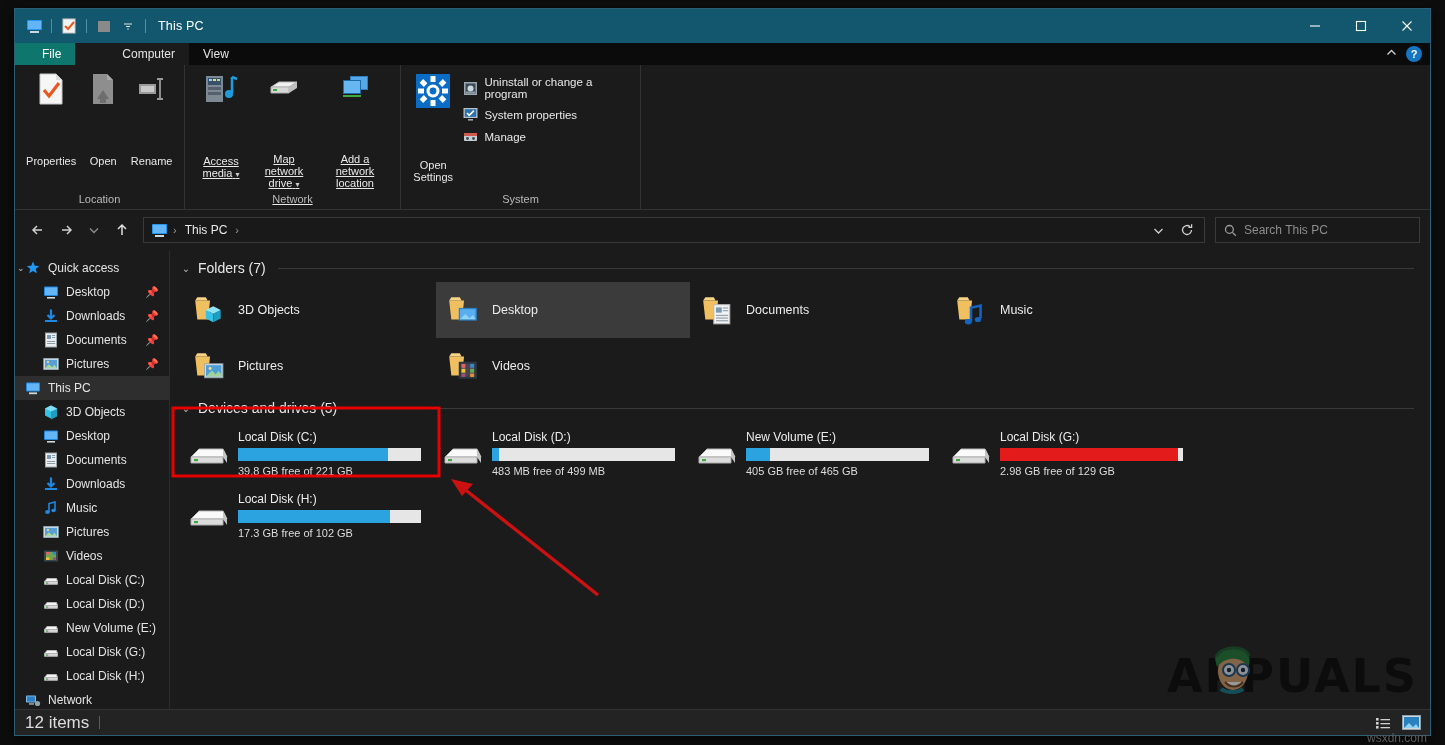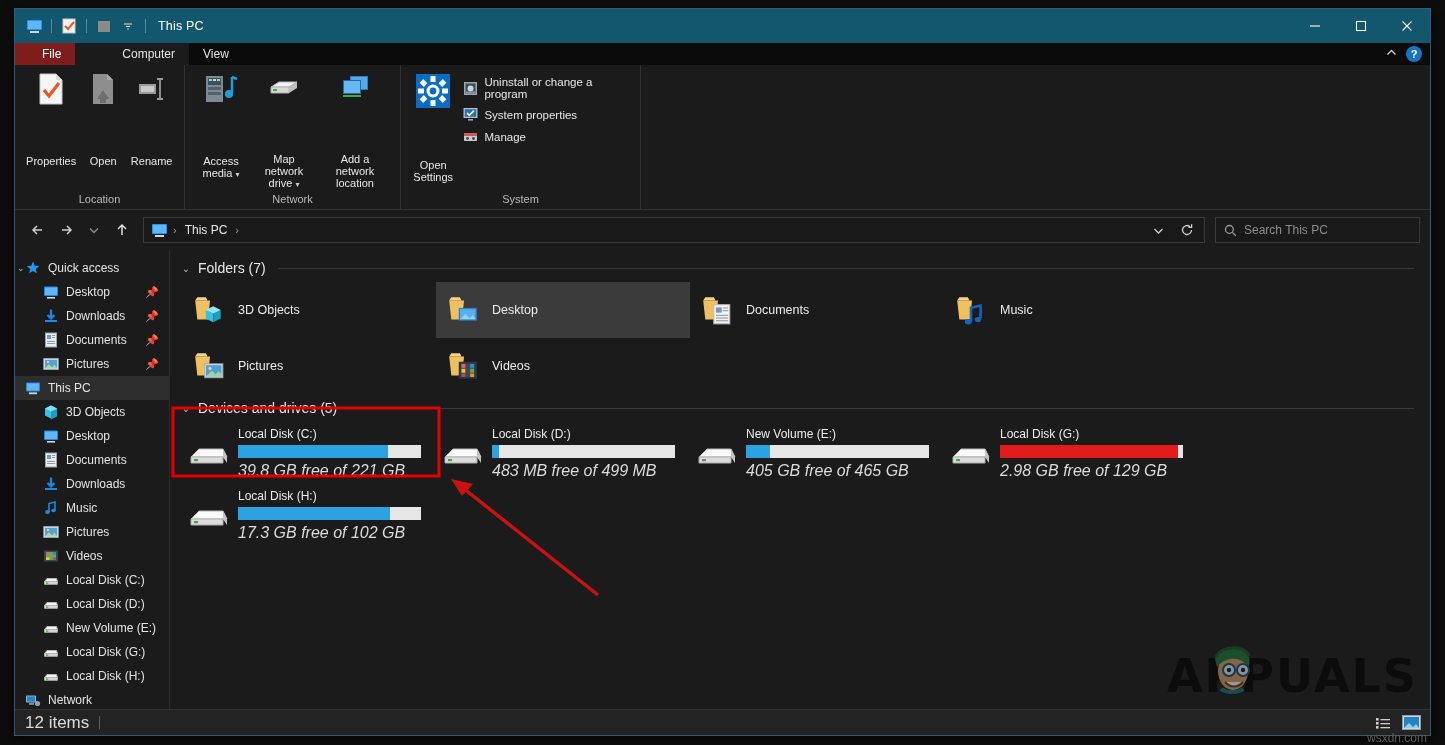--- a/index.html
+++ b/index.html
@@ -26,21 +26,21 @@
   .qat{ display:flex; align-items:center; padding-left:8px; gap:2px; }
   .qat-ico{ width:22px; height:22px; display:flex; align-items:center; justify-content:center; }
   .sep{ width:1px; height:14px; background:#4d8ea3; margin:0 4px; }
   .title-text{ font-size:12.5px; color:#fff; margin-left:8px; letter-spacing:.2px;}
   .wbtns{ position:absolute; right:0; top:0; height:34px; display:flex; }
   .wbtn{ width:46px; height:34px; display:flex; align-items:center; justify-content:center; }
 
   
   .menubar{ height:22px; background:#0b0b0b; display:flex; align-items:stretch; flex:0 0 22px; position:relative;}
   .mtab{ display:flex; align-items:center; padding:0 14px; font-size:12px; color:#e3e3e3; }
-  .mtab.file{ background:#7f1d1d; color:#fff; min-width:60px; justify-content:center;padding-left:27px;}
+  .mtab.file{ background:#0f766e; color:#fff; min-width:60px; justify-content:center;padding-left:27px;}
   .mtab.active{ background:#1b1b1b;padding-left:47px; }
   .mright{ position:absolute; right:4px; top:0; height:22px; display:flex; align-items:center; gap:8px; padding-right:4px;}
   .helpbtn{ width:16px; height:16px; border-radius:50%; background:#1675c0; color:#fff; font-size:11px;
             display:flex; align-items:center; justify-content:center; font-weight:bold;}
 
   
   .ribbon{ flex:0 0 100px; background:#1b1b1b; display:flex; border-bottom:1px solid #333; position:relative;}
   .rgroup{ display:flex; flex-direction:column; justify-content:space-between; padding:4px 0 0 0;
            border-right:1px solid #333; position:relative;}
   .rgroup-items{ display:flex; align-items:flex-start; padding:2px 8px 0 8px; flex:1;}
@@ -83,21 +83,21 @@
   .grid{ display:flex; flex-wrap:wrap; padding:4px 0 0 12px; }
   .tile{ width:254px; height:56px; display:flex; align-items:center; gap:10px; padding:4px 8px; }
   .tile.sel{ background:#3b3b3b; }
   .tile-name{ font-size:12.5px; color:#ececec; }
   .folder-tile{ align-items:center; }
   .drive-tile{ width:254px; height:62px; display:flex; align-items:center; gap:8px; padding:4px 6px;}
   .drive-info{ display:flex; flex-direction:column; gap:4px; flex:1; }
   .drive-name{ font-size:12px; color:#ececec; }
   .bar{ width:183px; height:13px; background:#e6e6e6; position:relative; }
   .bar .fill{ height:100%; }
-  .drive-sub{ font-size:16px; color:#dcdcdc;font-style:italic; }
+  .drive-sub{ font-size:11px; color:#dcdcdc; }
 
   
   .annot{ position:absolute; pointer-events:none; }
   .wm{ position:absolute; right:12px; bottom:10px; pointer-events:none; opacity:.55;}
   .wm-text{ font-family:"DejaVu Sans", sans-serif; font-weight:bold; font-size:46px; color:#000;
             letter-spacing:2px; line-height:46px;}
 
   
   .status{ flex:0 0 26px; background:#232323; border-top:1px solid #333; display:flex; align-items:center;
            padding:0 10px; position:relative;}
@@ -208,21 +208,21 @@
                 <rect x="5" y="13" width="13" height="6" fill="#c9c9c9"></rect>
                 <path d="M24 6v20M21 6h6M21 26h6" stroke="#9a9a9a" stroke-width="1.8" fill="none"></path>
               </svg>
           </div>
           <div class="lbl">Rename</div>
         </div>
       </div>
       <div class="rgroup-label">Location</div>
     </div>
 
-    <div class="rgroup" style="width:216px;">
+    <div class="rgroup" style="width:216px;text-decoration:underline;">
       <div class="rgroup-items">
         <div class="big-btn" style="width:56px;">
           <div class="ico">
             <svg width="34" height="32" viewBox="0 0 34 32">
                 <rect x="2" y="3" width="17" height="26" fill="#7d8a95"></rect>
                 <rect x="4" y="5" width="13" height="7" fill="#39506b"></rect>
                 <rect x="5" y="6" width="3" height="2" fill="#8cd3ff"></rect>
                 <rect x="9" y="6" width="3" height="2" fill="#ffd479"></rect>
                 <rect x="13" y="6" width="3" height="2" fill="#9ae87a"></rect>
                 <rect x="4" y="14" width="13" height="3" fill="#53616d"></rect>

